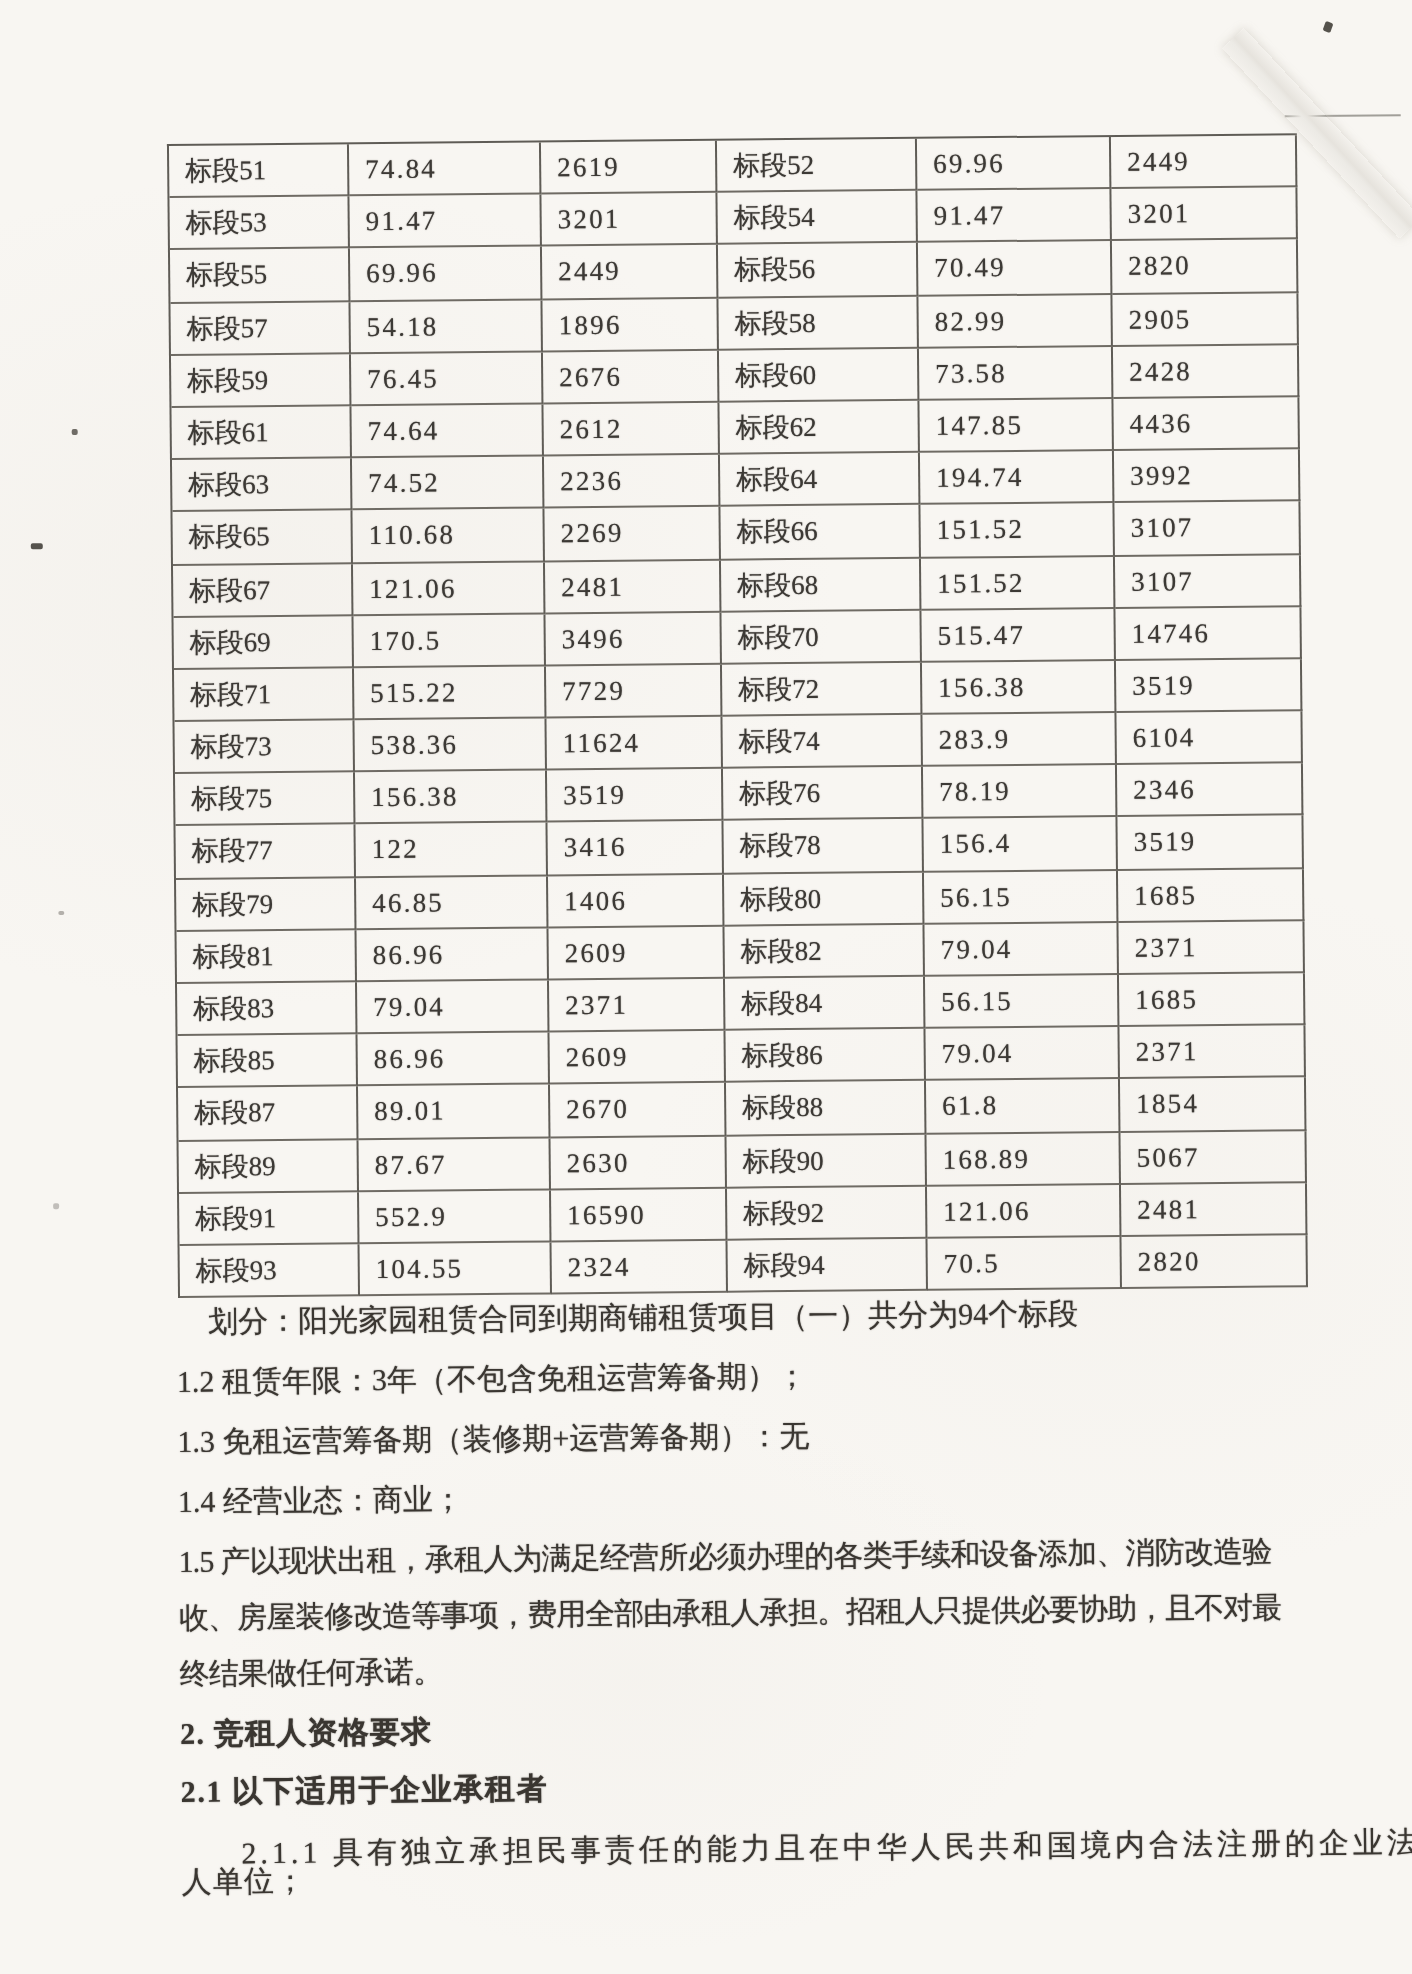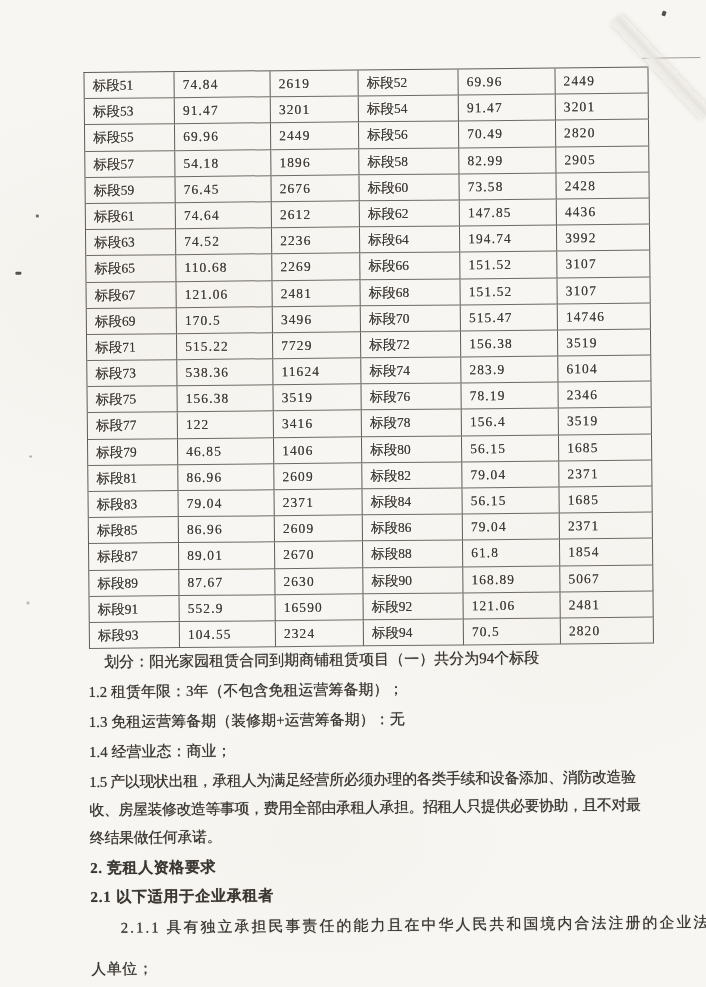--- a/index.html
+++ b/index.html
@@ -53,21 +53,21 @@
   .ln0{left:104px;top:653px;}
   .ln1{left:88px;top:683px;}
   .ln2{left:88px;top:713px;}
   .ln3{left:88px;top:743px;}
   .ln4{left:88px;top:773px;letter-spacing:-0.4px;}
   .ln5{left:88px;top:801px;letter-spacing:-0.5px;}
   .ln6{left:88px;top:829px;letter-spacing:-0.4px;}
   .ln7{left:88px;top:859px;font-weight:bold;letter-spacing:0.6px;}
   .ln8{left:88px;top:888px;font-weight:bold;letter-spacing:0.8px;}
   .ln9{left:118px;top:919px;letter-spacing:2px;}
-  .ln10{left:88px;top:960px;letter-spacing:0.6px;}
+  .ln10{left:88px;top:933px;letter-spacing:0.6px;}
   
   .corner-band{
     position:absolute;left:622px;top:14px;width:130px;height:15px;
     background:linear-gradient(to bottom, rgba(216,212,205,0.15), #e6e3dd 45%, #eceae5 60%, rgba(222,218,211,0.2));
     transform:rotate(47deg);
     transform-origin:0 0;
     box-shadow:0 0 5px rgba(210,206,198,0.8);
   }
   .corner-dot{
     position:absolute;left:662px;top:11px;width:4px;height:5px;

